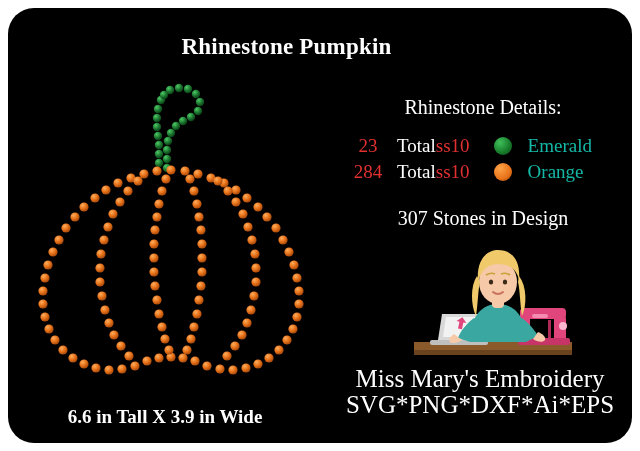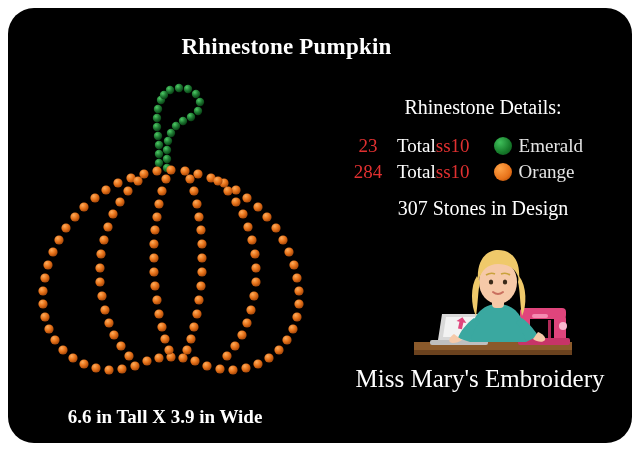--- a/index.html
+++ b/index.html
@@ -94,27 +94,28 @@
     margin-right: 7px;
     flex: 0 0 auto;
   }
   .dot-emerald {
     background: radial-gradient(circle at 33% 30%, #3fbf5a 0%, #167a2a 60%, #0b4a18 100%);
   }
   .dot-orange {
     background: radial-gradient(circle at 33% 30%, #ffa347 0%, #e8731a 60%, #9c4206 100%);
   }
   .stone-color-name {
-    color: #e5e5e5;
+    color: #14b8a6;
+    margin-left: 9px;
   }
   #total-stones {
     text-align: center;
     font-size: 20px;
     color: #ffffff;
-    margin-top: 14px;
+    margin-top: 24px;
   }
   
   #size-text {
     position: absolute;
     left: 32px;
     top: 398px;
     width: 250px;
     text-align: center;
     color: #ffffff;
     font-family: "Liberation Serif", serif;
@@ -392,16 +393,17 @@
       <ellipse cx="97" cy="52" rx="2.2" ry="2.6" fill="#3a2a18"></ellipse>
       <path d="M85 62 q5 4 10 0" stroke="#c9705f" stroke-width="2" fill="none" stroke-linecap="round"></path>
       <path d="M78 45 q5 -3 9 -1" stroke="#c9a23c" stroke-width="1.6" fill="none"></path>
       <path d="M93 44 q5 -2 9 1" stroke="#c9a23c" stroke-width="1.6" fill="none"></path>
     </svg>
 
     <div id="size-text">6.6 in Tall X 3.9 in Wide</div>
 
     <div id="brand">
       <div id="brand-name">Miss Mary's Embroidery</div>
+      <div id="brand-formats">SVG*PNG*DXF*Ai*EPS</div>
     </div>
 
   </div>
 </div>
 
 </body></html>

